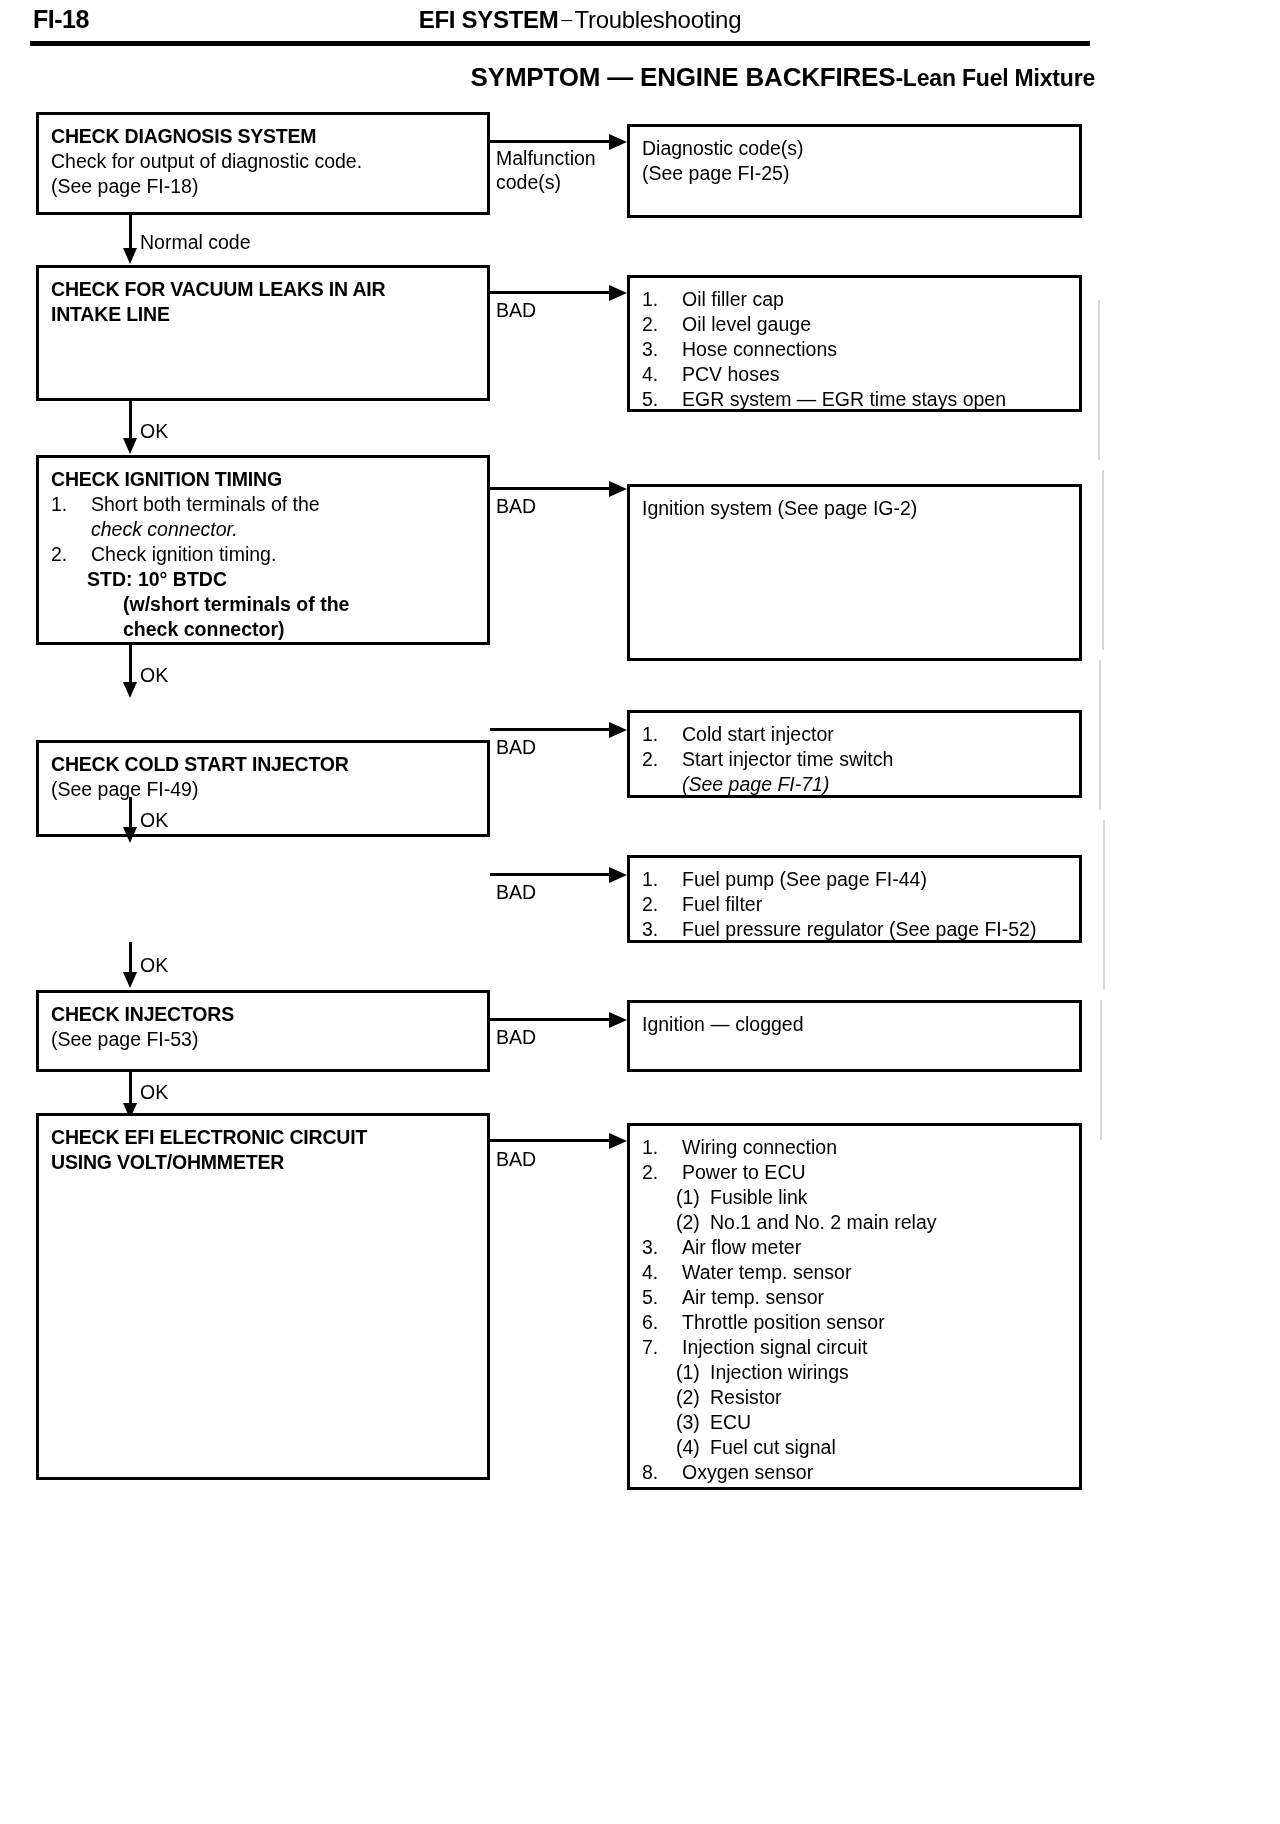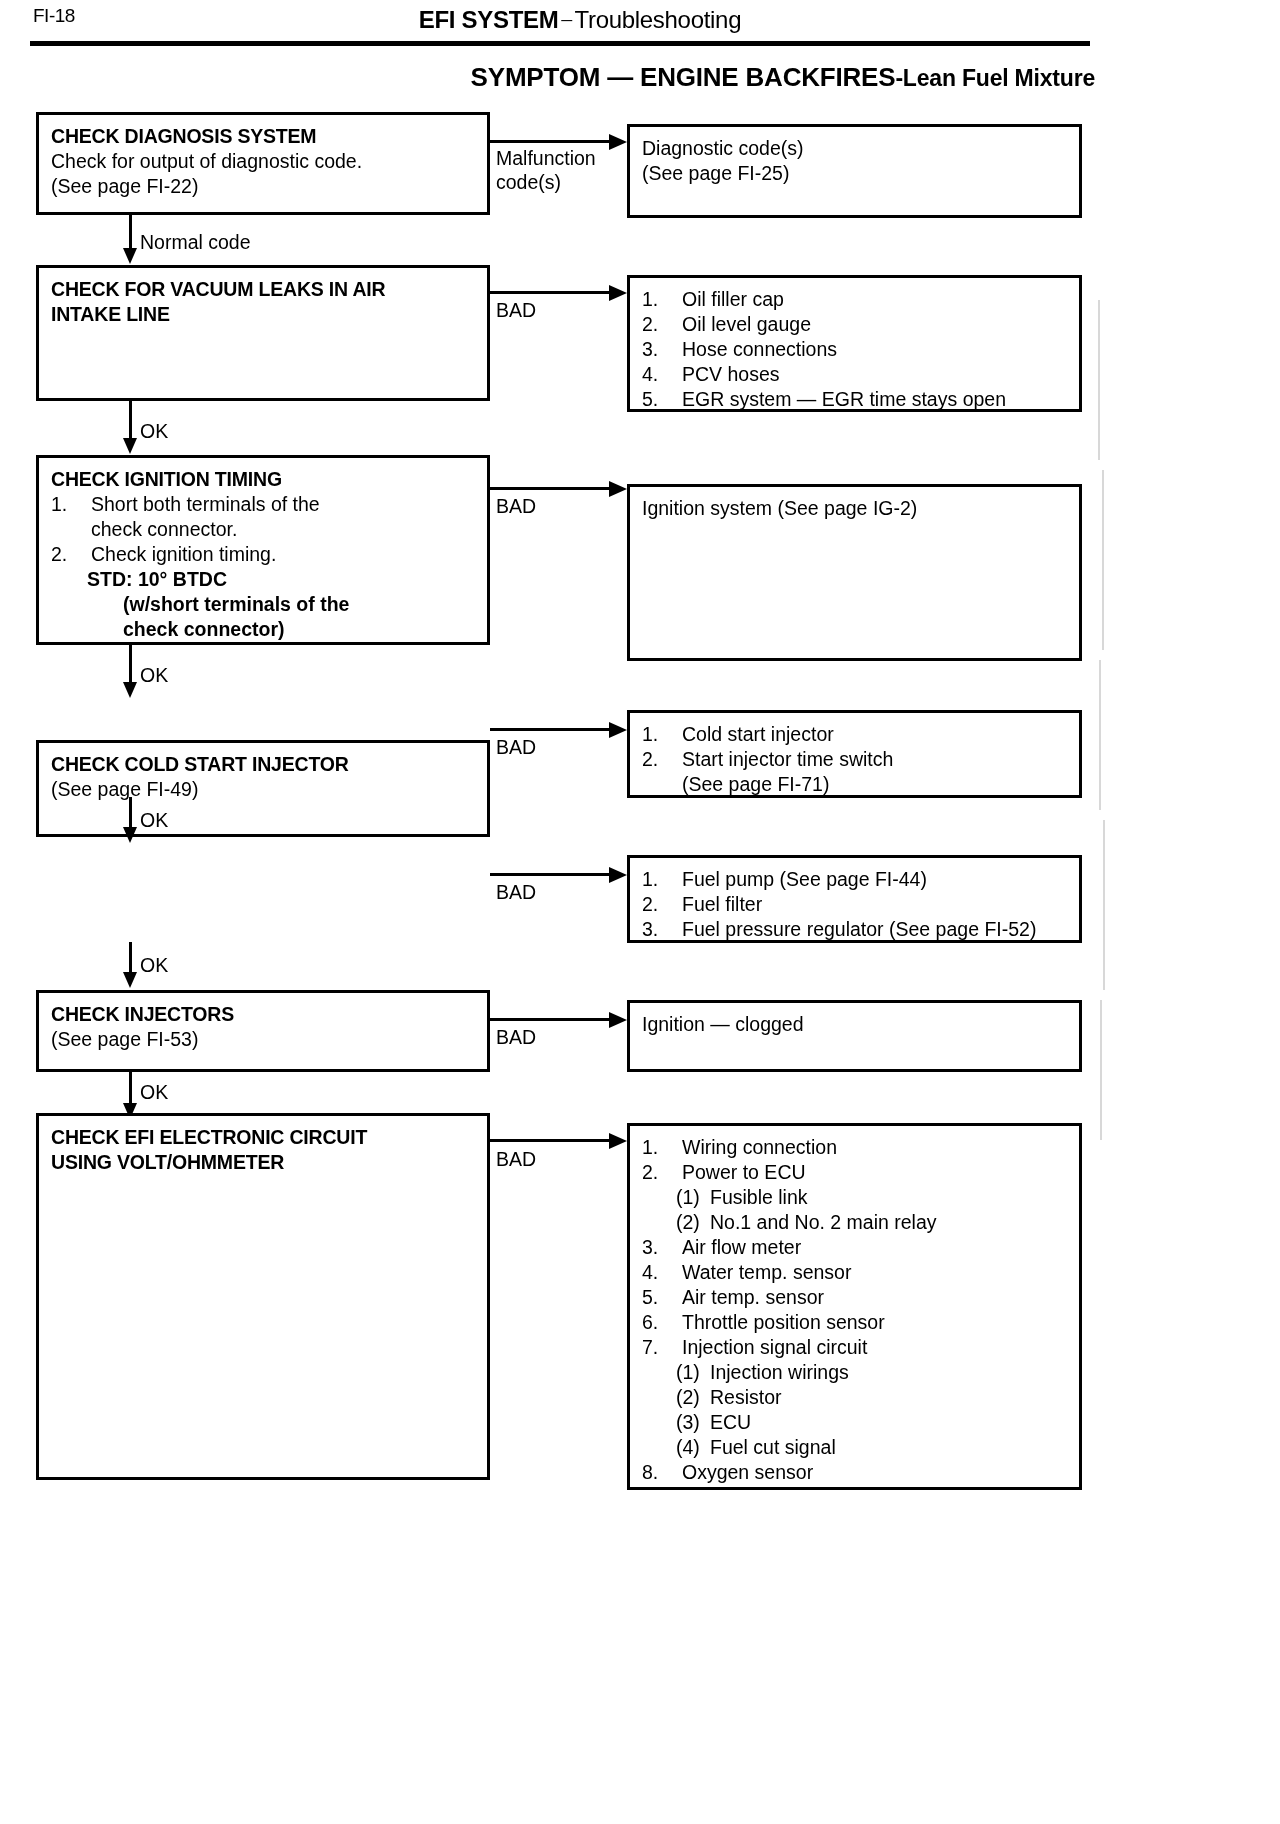--- a/index.html
+++ b/index.html
@@ -27,22 +27,22 @@
   .header {
     position: absolute;
     left: 0; top: 0;
     width: 1100px;
     height: 48px;
   }
   .page-number {
     position: absolute;
     left: 33px;
     top: 5px;
-    font-size: 19px;
-    font-weight: normal;
+    font-size: 25px;
+    font-weight: bold;
     letter-spacing: -0.5px;
   }
   .header-title {
     position: absolute;
     left: 330px;
     top: 6px;
     width: 500px;
     text-align: center;
     font-size: 24px;
     font-weight: bold;
@@ -115,20 +115,21 @@
     line-height: 25px;
     padding-left: 40px;
   }
   .num-list li .n {
     position: absolute;
     left: 0;
     top: 0;
   }
   .num-list li.cont {
     padding-left: 40px;
+    font-style: italic;
   }
   .num-list li.sub {
     padding-left: 68px;
   }
   .num-list li.sub .n {
     left: 34px;
   }
   .bold-line {
     font-weight: bold;
   }
@@ -189,21 +190,21 @@
   </div>
 
   <div class="section-title">
     <span>SYMPTOM — ENGINE BACKFIRES</span><span class="tail">-Lean Fuel Mixture</span>
   </div>
 
   <div class="box" style="left:36px; top:112px; width:454px; height:103px;">
     <div class="box-inner">
       <div class="b-title">CHECK DIAGNOSIS SYSTEM</div>
       <div class="b-sub">Check for output of diagnostic code.</div>
-      <div class="b-sub">(See page FI-22)</div>
+      <div class="b-sub">(See page FI-18)</div>
     </div>
   </div>
 
   <div class="hline" style="left:490px; top:140px; width:124px;"></div>
   <div class="arrow-right" style="left:609px; top:134px;"></div>
   <div class="edge-label center" style="left:496px; top:146px; width:120px;">
     <div>Malfunction</div>
     <div>code(s)</div>
   </div>
 

